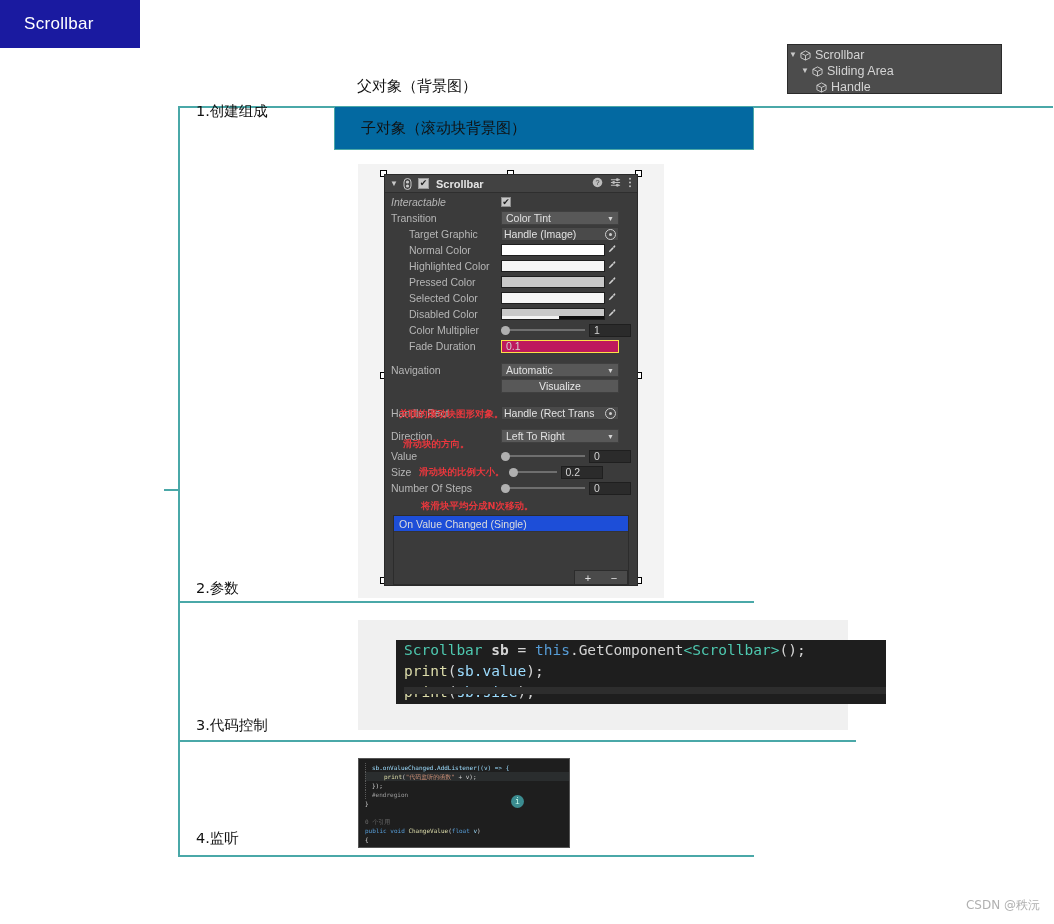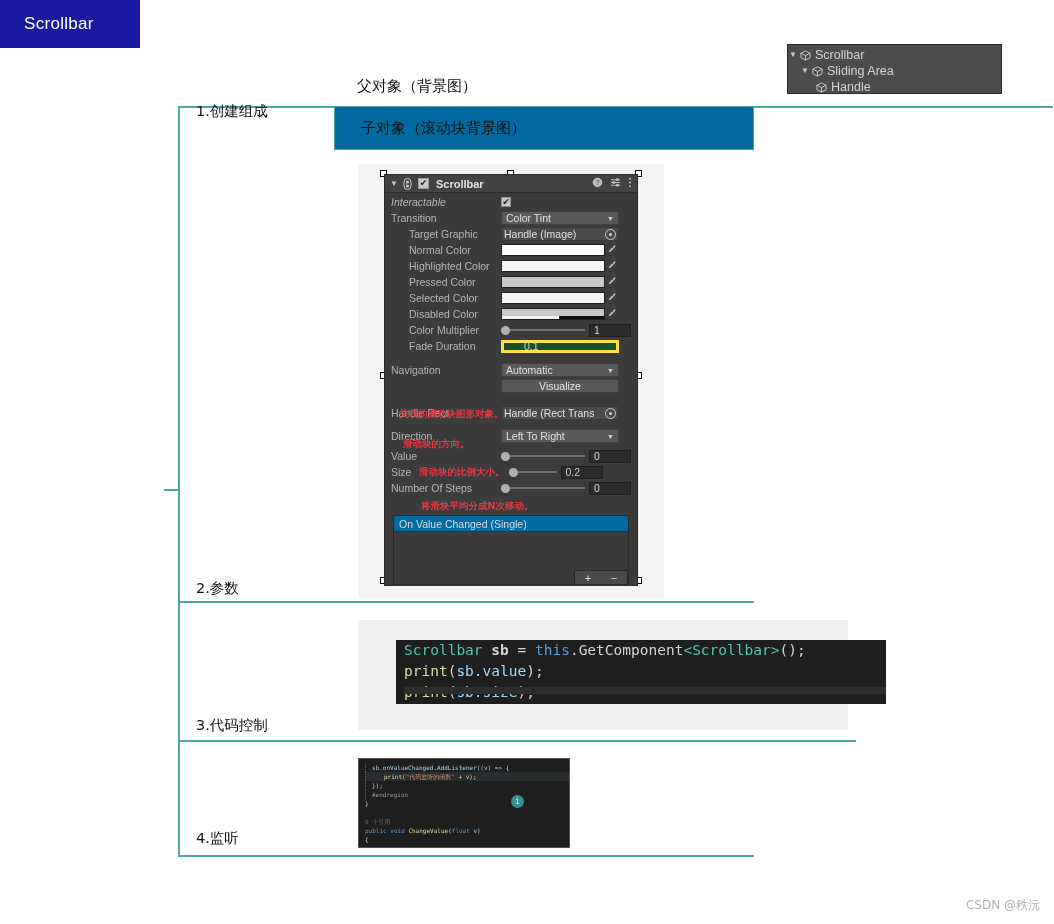--- a/index.html
+++ b/index.html
@@ -114,22 +114,22 @@
 
   .row{display:flex;align-items:center;height:16px;padding:0 6px;box-sizing:border-box;}
   .row .lbl{color:#b6b6b6;font-size:10.5px;white-space:nowrap;}
   .lbl-w1{width:110px;}
   .lbl-ind{padding-left:18px;box-sizing:border-box;}
 
   .chkbox{width:10px;height:10px;background:#c8c8c8;border:1px solid #8f8f8f;box-sizing:border-box;
           display:flex;align-items:center;justify-content:center;font-size:9px;color:#1c1c1c;line-height:1;}
 
   .field{
-    background:#14532d;border:3px solid #fde047;height:13px;box-sizing:border-box;
-    color:#d2d2d2;font-size:10.5px;display:flex;align-items:center;padding:0 20px;
+    background:#be185d;border:1px solid #fde047;height:13px;box-sizing:border-box;
+    color:#d2d2d2;font-size:10.5px;display:flex;align-items:center;padding:0 4px;
   }
   .dropdown{
     background:#585858;border:1px solid #404040;height:14px;box-sizing:border-box;
     color:#e0e0e0;font-size:10.5px;display:flex;align-items:center;padding:0 4px;
     justify-content:space-between;
   }
   .dropdown .caret{font-size:7px;color:#d6d6d6;}
   .objfield{
     background:#4a4a4a;border:1px solid #3a3a3a;height:14px;box-sizing:border-box;
     color:#e2e2e2;font-size:10.5px;display:flex;align-items:center;padding:0 2px;
@@ -156,21 +156,21 @@
   }
   .annot{
     position:absolute;color:#e8373d;font-size:9.5px;white-space:nowrap;font-weight:bold;
     font-family:"DejaVu Sans","Liberation Sans",sans-serif;
   }
   #event-box{
     position:absolute;left:8px;right:8px;
     border:1px solid #2c2c2c;background:#3b3b3b;
   }
   #event-title{
-    background:#0369a1;height:15px;display:flex;align-items:center;padding-left:5px;
+    background:#1d4ed8;height:15px;display:flex;align-items:center;padding-left:5px;
     color:#dcdcdc;font-size:10.5px;border-bottom:1px solid #343434;
   }
   #event-empty{height:48px;display:flex;align-items:center;padding-left:7px;color:#bdbdbd;font-size:10.5px;}
   #event-btns{
     position:absolute;right:0;bottom:-1px;width:54px;height:15px;background:#4a4a4a;
     border:1px solid #2c2c2c;display:flex;align-items:center;justify-content:space-around;
     color:#e0e0e0;font-size:11px;box-sizing:border-box;
   }
 
   

